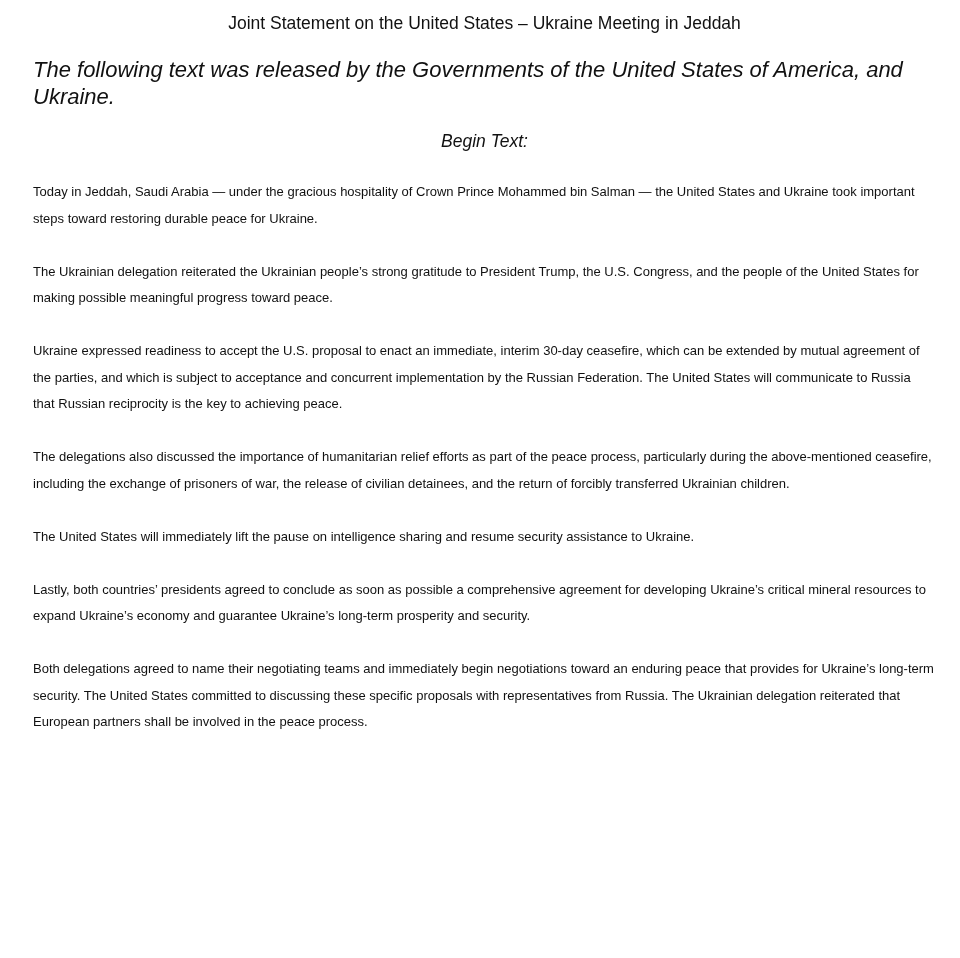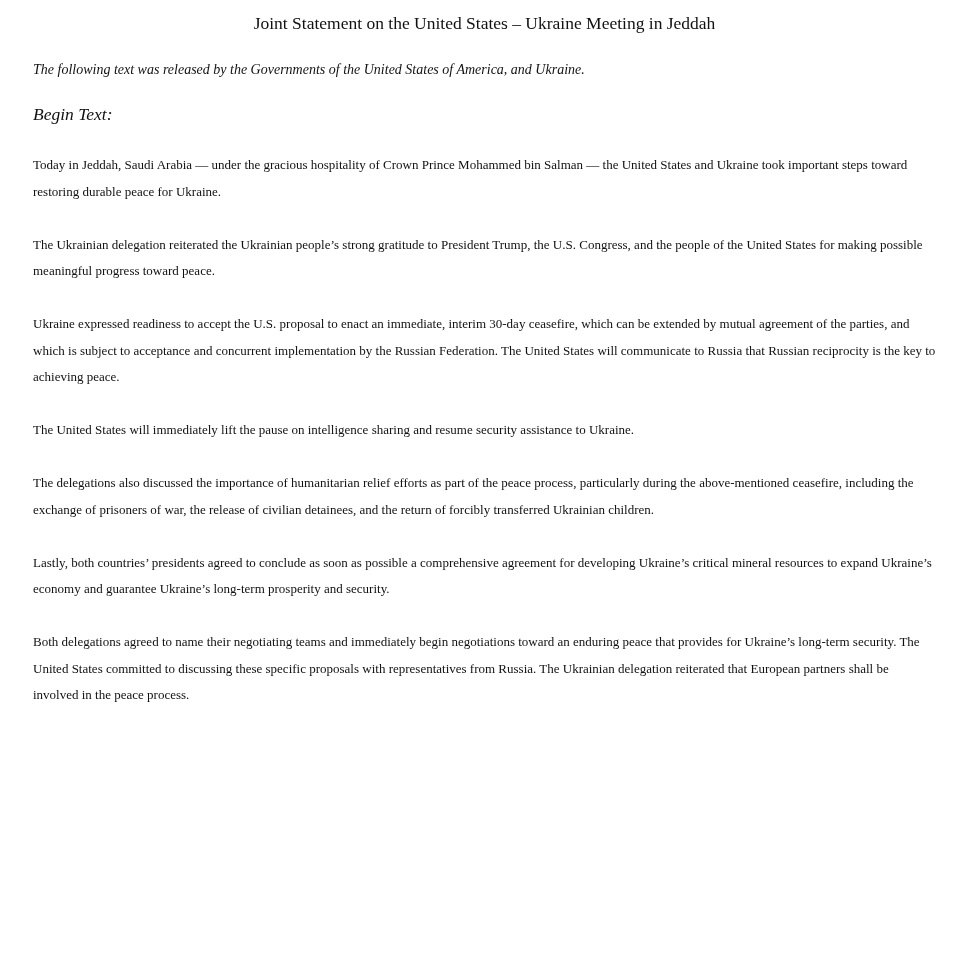--- a/index.html
+++ b/index.html
@@ -13,40 +13,40 @@
     overflow: hidden;
     font-family: "Liberation Sans", sans-serif;
     color: #111111;
     -webkit-font-smoothing: antialiased;
   }
   .page {
     box-sizing: border-box;
     width: 960px;
     height: 702px;
     padding: 10px 24px 0 33px;
-    font-family: Liberation Serif, serif;
   }
   .doc-title {
     font-size: 17.5px;
     font-weight: 400;
     line-height: 27px;
     text-align: center;
     margin: 0 0 19px 0;
   }
   .italic-note {
     font-style: italic;
-    font-size: 14px;
+    font-size: 22px;
     line-height: 27px;
     margin: 0 0 18px 0;
   }
   .italic-begin {
     font-style: italic;
     font-size: 17.5px;
     line-height: 27px;
     margin: 0 0 24px 0;
+    text-align: center;
   }
   .body-para {
     font-size: 13px;
     line-height: 26.5px;
     margin: 0 0 26.5px 0;
   }
 </style>
 </head>
 <body>
 
@@ -58,21 +58,21 @@
 
   <p class="italic-begin">Begin Text:</p>
 
   <p class="body-para">Today in Jeddah, Saudi Arabia — under the gracious hospitality of Crown Prince Mohammed bin Salman — the United States and Ukraine took important steps toward restoring durable peace for Ukraine.</p>
 
 
   <p class="body-para">The Ukrainian delegation reiterated the Ukrainian people’s strong gratitude to President Trump, the U.S. Congress, and the people of the United States for making possible meaningful progress toward peace.</p>
 
   <p class="body-para">Ukraine expressed readiness to accept the U.S. proposal to enact an immediate, interim 30-day ceasefire, which can be extended by mutual agreement of the parties, and which is subject to acceptance and concurrent implementation by the Russian Federation. The United States will communicate to Russia that Russian reciprocity is the key to achieving peace.</p>
 
+  <p class="body-para">The delegations also discussed the importance of humanitarian relief efforts as part of the peace process, particularly during the above-mentioned ceasefire, including the exchange of prisoners of war, the release of civilian detainees, and the return of forcibly transferred Ukrainian children.</p>
+
   <p class="body-para">The United States will immediately lift the pause on intelligence sharing and resume security assistance to Ukraine.</p>
-
-  <p class="body-para">The delegations also discussed the importance of humanitarian relief efforts as part of the peace process, particularly during the above-mentioned ceasefire, including the exchange of prisoners of war, the release of civilian detainees, and the return of forcibly transferred Ukrainian children.</p>
 
   <p class="body-para">Lastly, both countries’ presidents agreed to conclude as soon as possible a comprehensive agreement for developing Ukraine’s critical mineral resources to expand Ukraine’s economy and guarantee Ukraine’s long-term prosperity and security.</p>
 
   <p class="body-para">Both delegations agreed to name their negotiating teams and immediately begin negotiations toward an enduring peace that provides for Ukraine’s long-term security. The United States committed to discussing these specific proposals with representatives from Russia. The Ukrainian delegation reiterated that European partners shall be involved in the peace process.</p>
 
 </div>
 
 </body></html>

